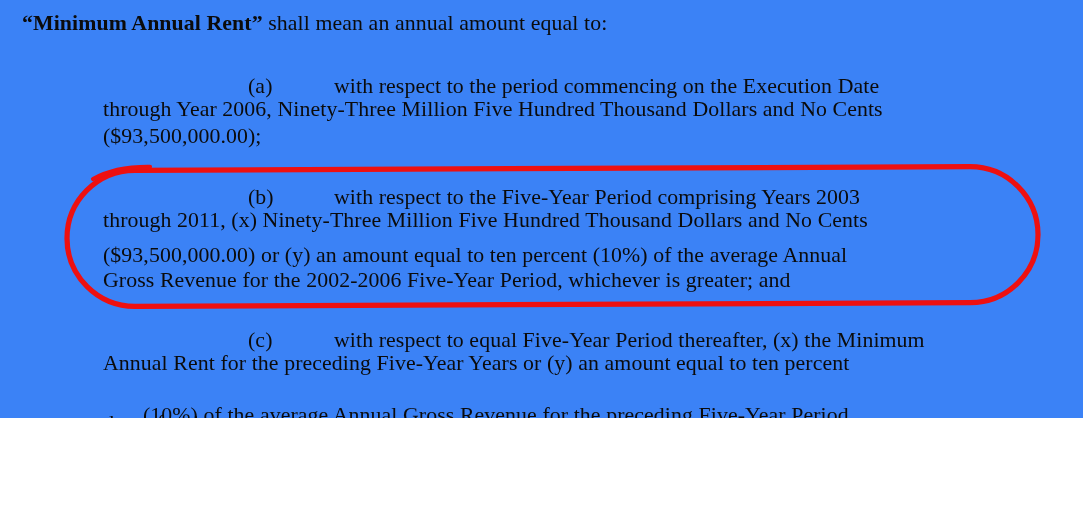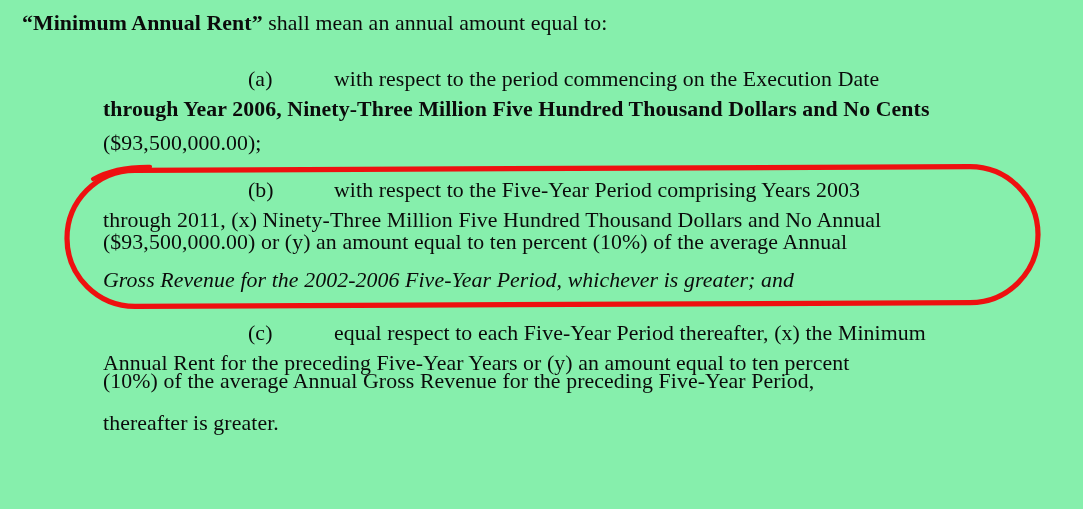--- a/index.html
+++ b/index.html
@@ -3,22 +3,22 @@
 <meta charset="utf-8">
 <style>
   html, body {
     margin: 0;
     padding: 0;
     background: #ffffff;
   }
   #page {
     position: relative;
     width: 1083px;
-    height: 509px;
-    background: #86efac;
+    height: 418px;
+    background: #3b82f6;
     overflow: hidden;
     font-family: "Liberation Serif", "DejaVu Serif", serif;
     font-size: 21.8px;
     color: #0b0b0b;
     -webkit-font-smoothing: antialiased;
   }
   .line {
     position: absolute;
     white-space: nowrap;
     line-height: 30px;
@@ -30,20 +30,21 @@
   }
   .heading-term {
     font-weight: 700;
   }
   .para-label {
     display: inline-block;
     width: 86px;
   }
   .first-line {
     left: 248px;
+    margin-top: 7px;
   }
   #annotation-overlay {
     position: absolute;
     top: 0;
     left: 0;
     width: 1083px;
     height: 509px;
     pointer-events: none;
   }
 </style>
@@ -53,39 +54,39 @@
 <div id="page">
 
   <div class="line heading-line" style="top: 8px;">
     <span class="heading-term">“Minimum Annual Rent”</span><span> shall mean an annual amount equal to:</span>
   </div>
 
   <div>
     <div class="line first-line" style="top: 64px;">
       <span class="para-label">(a)</span><span>with respect to the period commencing on the Execution Date</span>
     </div>
-    <div class="line" style="top: 94px; font-weight: bold;">through Year 2006, Ninety-Three Million Five Hundred Thousand Dollars and No Cents</div>
-    <div class="line" style="top: 128px; font-family: Liberation Serif, serif;">($93,500,000.00);</div>
+    <div class="line" style="top: 94px;">through Year 2006, Ninety-Three Million Five Hundred Thousand Dollars and No Cents</div>
+    <div class="line" style="top: 121px; font-family: Liberation Serif, serif;">($93,500,000.00);</div>
   </div>
 
   <div>
     <div class="line first-line" style="top: 175px;">
       <span class="para-label">(b)</span><span>with respect to the Five-Year Period comprising Years 2003</span>
     </div>
-    <div class="line" style="top: 205px;">through 2011, (x) Ninety-Three Million Five Hundred Thousand Dollars and No Annual</div>
-    <div class="line" style="top: 227px;">($93,500,000.00) or (y) an amount equal to ten percent (10%) of the average Annual</div>
-    <div class="line" style="top: 265px; font-style: italic;">Gross Revenue for the 2002-2006 Five-Year Period, whichever is greater; and</div>
+    <div class="line" style="top: 205px;">through 2011, (x) Ninety-Three Million Five Hundred Thousand Dollars and No Cents</div>
+    <div class="line" style="top: 240px;">($93,500,000.00) or (y) an amount equal to ten percent (10%) of the average Annual</div>
+    <div class="line" style="top: 265px;">Gross Revenue for the 2002-2006 Five-Year Period, whichever is greater; and</div>
   </div>
 
   <div>
     <div class="line first-line" style="top: 318px;">
-      <span class="para-label">(c)</span><span>equal respect to each Five-Year Period thereafter, (x) the Minimum</span>
+      <span class="para-label">(c)</span><span>with respect to equal Five-Year Period thereafter, (x) the Minimum</span>
     </div>
     <div class="line" style="top: 348px;">Annual Rent for the preceding Five-Year Years or (y) an amount equal to ten percent</div>
-    <div class="line" style="top: 366px;">(10%) of the average Annual Gross Revenue for the preceding Five-Year Period,</div>
+    <div class="line" style="top: 400px; margin-left: 40px;">(10%) of the average Annual Gross Revenue for the preceding Five-Year Period,</div>
     <div class="line" style="top: 408px;">thereafter is greater.</div>
   </div>
 
   <svg id="annotation-overlay" viewBox="0 0 1083 509" aria-hidden="true">
 
     <rect x="67" y="168.5" width="971" height="136" rx="68" ry="68" fill="none" stroke="#ee1010" stroke-width="5.2" stroke-linecap="round" transform="rotate(-0.25 553 236)"></rect>
 
     <path d="M 93 179 C 107 171, 124 166.5, 150 166.8" fill="none" stroke="#ee1010" stroke-width="4.2" stroke-linecap="round"></path>
   </svg>
 

